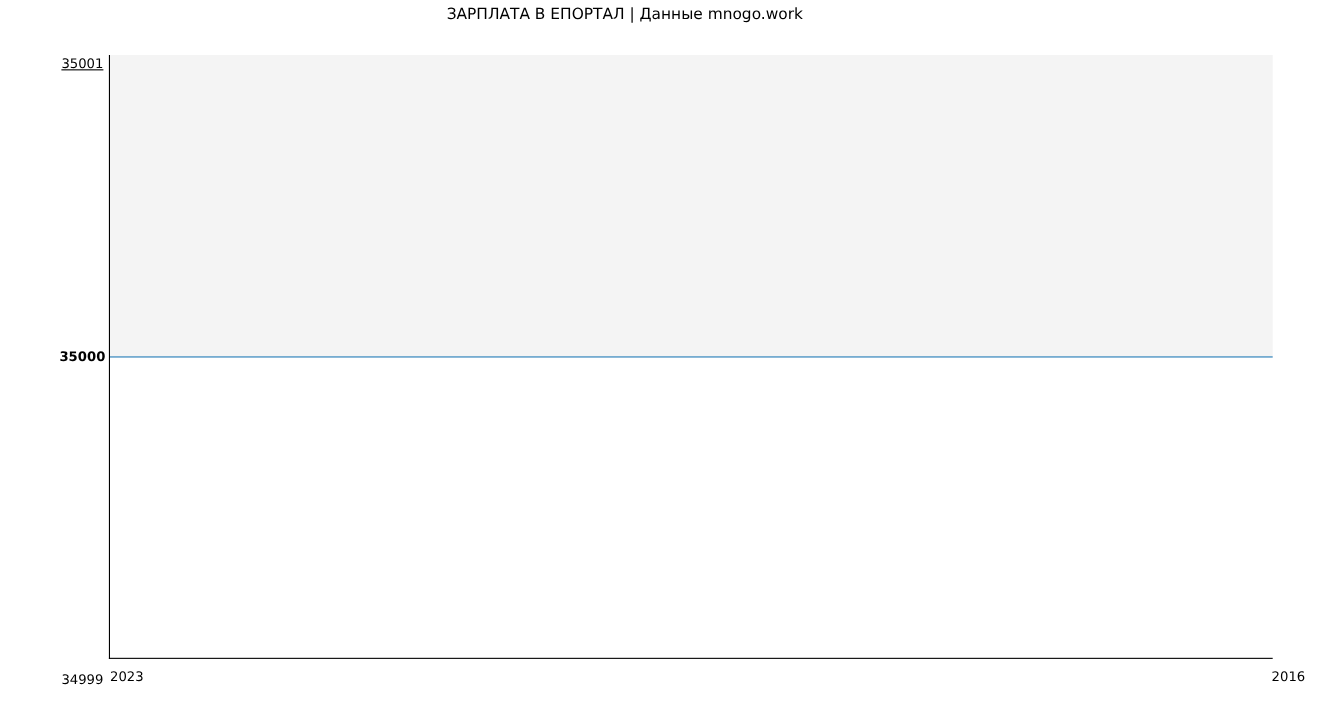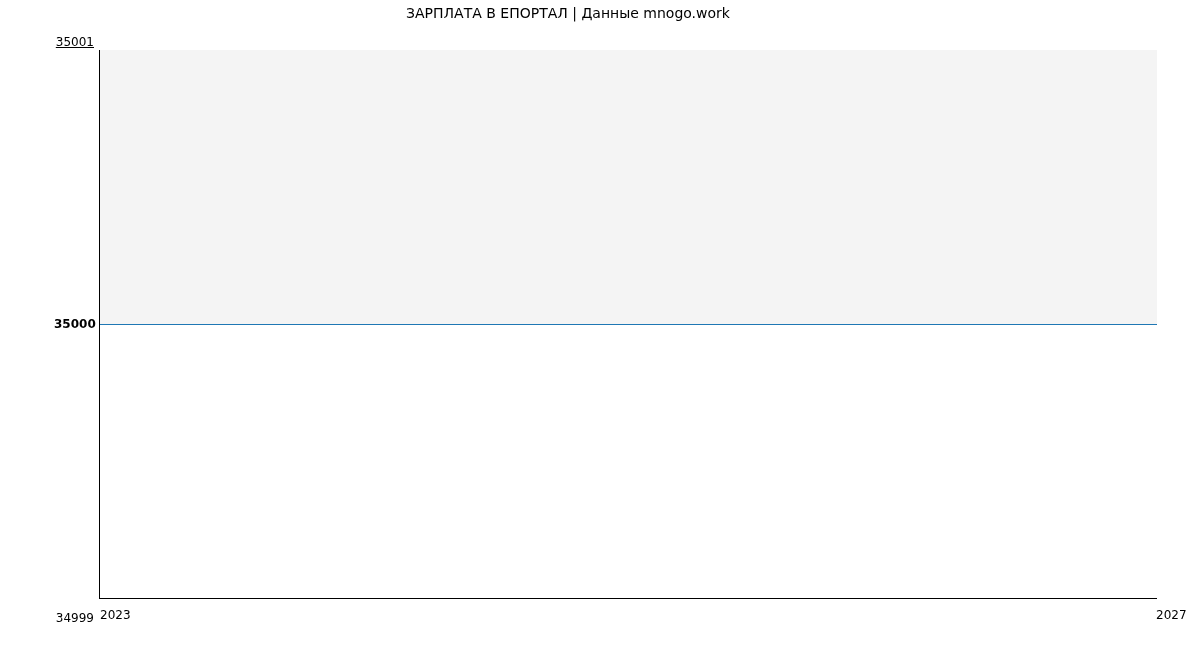--- a/index.html
+++ b/index.html
@@ -67,25 +67,25 @@
     margin-left:16px;
   }
 </style>
 </head>
 <body>
 
 <div class="wrap">
 
   <div class="title">ЗАРПЛАТА В ЕПОРТАЛ | Данные mnogo.work</div>
 
-  <div class="ytick" style="left:54px; top:36px;text-decoration:underline;">35001</div>
+  <div class="ytick" style="left:54px; top:52px;text-decoration:underline;">35001</div>
   <div class="ytick" style="left:54px; top:318px;font-weight:bold;">35000</div>
   <div class="ytick" style="left:54px; top:612px;">34999</div>
 
   <div class="xtick" style="left:84px;  top:609px;">2023</div>
-  <div class="xtick" style="left:1140px; top:609px;">2027</div>
+  <div class="xtick" style="left:1140px; top:609px;">2016</div>
 
   <div class="plot">
     <div class="upper-half"></div>
     <div class="data-line"></div>
   </div>
 
 </div>
 
 </body></html>

